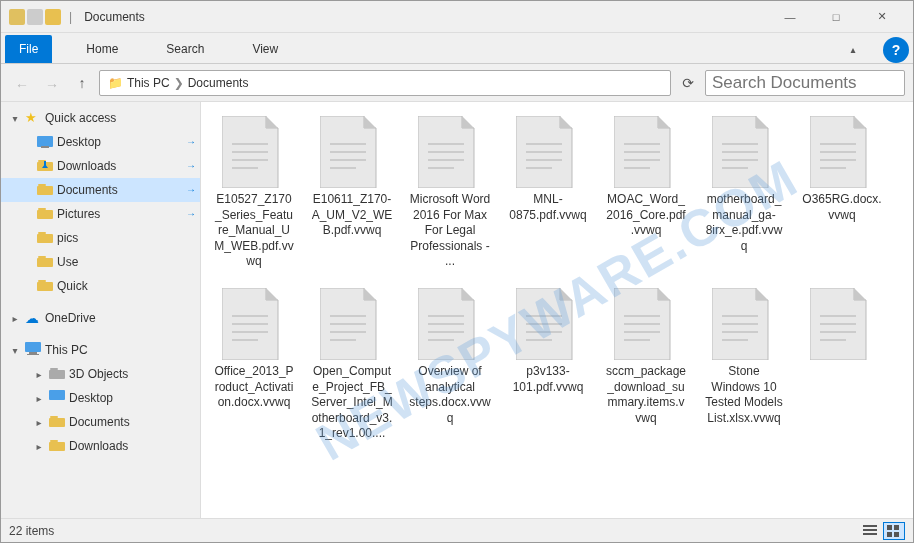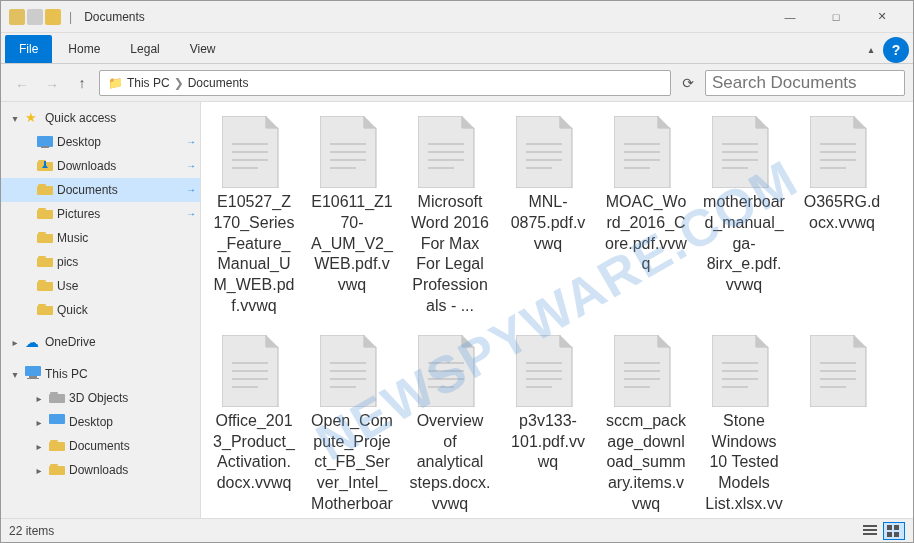--- a/index.html
+++ b/index.html
@@ -66,21 +66,21 @@
     .ribbon {
       background: #f0f0f0;
       border-bottom: 1px solid #ccc;
     }
 
     .ribbon-tabs {
       display: flex;
       height: 30px;
       align-items: flex-end;
       padding: 0 4px;
-      gap: 2px;
+      gap: 20px;
     }
 
     .ribbon-tab {
       height: 28px;
       padding: 0 14px;
       display: flex;
       align-items: center;
       cursor: pointer;
       font-size: 12px;
       color: #333;
@@ -266,21 +266,21 @@
       position: relative;
       flex-shrink: 0;
     }
 
     .file-icon svg {
       width: 64px;
       height: 72px;
     }
 
     .file-name {
-      font-size: 16px;
+      font-size: 12px;
       color: #333;
       text-align: center;
       word-break: break-word;
       line-height: 1.3;
       max-width: 88px;
     }
 
     
     .status-bar {
       height: 24px;
@@ -358,21 +358,21 @@
       <button class="window-btn">—</button>
       <button class="window-btn">□</button>
       <button class="window-btn close">✕</button>
     </div>
   </div>
 
   <div class="ribbon">
     <div class="ribbon-tabs">
       <div class="ribbon-tab active">File</div>
       <div class="ribbon-tab">Home</div>
-      <div class="ribbon-tab">Legal</div>
+      <div class="ribbon-tab">Search</div>
       <div class="ribbon-tab">View</div>
       <div style="flex:1"></div>
       <div style="width:20px;height:28px;display:flex;align-items:center;justify-content:center;cursor:pointer;color:#555;font-size:10px;">▴</div>
       <div style="width:26px;height:26px;display:flex;align-items:center;justify-content:center;cursor:pointer;background:#0078d7;color:white;border-radius:50%;font-size:14px;font-weight:bold;">?</div>
     </div>
   </div>
 
   <div class="address-bar">
     <button class="nav-btn disabled">←</button>
     <button class="nav-btn disabled">→</button>
@@ -444,30 +444,20 @@
           <span class="item-icon">
             <svg width="16" height="14" viewBox="0 0 16 14">
                 <rect x="1" y="2" width="8" height="2" rx="1" fill="#e8c050"></rect>
                 <rect x="0" y="4" width="16" height="9" rx="1" fill="#e8c050"></rect>
               </svg>
           </span>
           <span class="item-label">Pictures</span>
           <span class="pin-icon" style="color:#0078d7;font-size:10px;">→</span>
         </div>
 
-        <div class="sidebar-item indent-2">
-          <span class="expand-arrow"></span>
-          <span class="item-icon">
-            <svg width="16" height="14" viewBox="0 0 16 14">
-                <rect x="1" y="2" width="8" height="2" rx="1" fill="#e8c050"></rect>
-                <rect x="0" y="4" width="16" height="9" rx="1" fill="#e8c050"></rect>
-              </svg>
-          </span>
-          <span class="item-label">Music</span>
-        </div>
 
         <div class="sidebar-item indent-2">
           <span class="expand-arrow"></span>
           <span class="item-icon">
             <svg width="16" height="14" viewBox="0 0 16 14">
                 <rect x="1" y="2" width="8" height="2" rx="1" fill="#e8c050"></rect>
                 <rect x="0" y="4" width="16" height="9" rx="1" fill="#e8c050"></rect>
               </svg>
           </span>
           <span class="item-label">pics</span>

